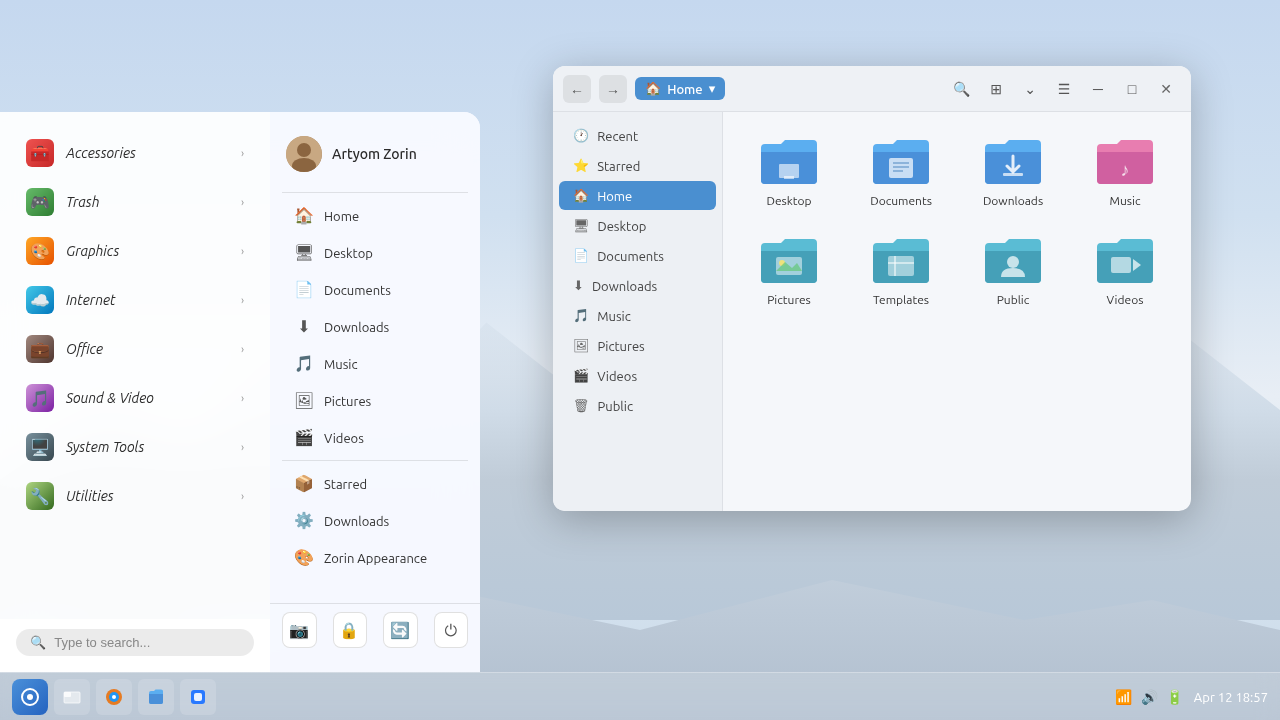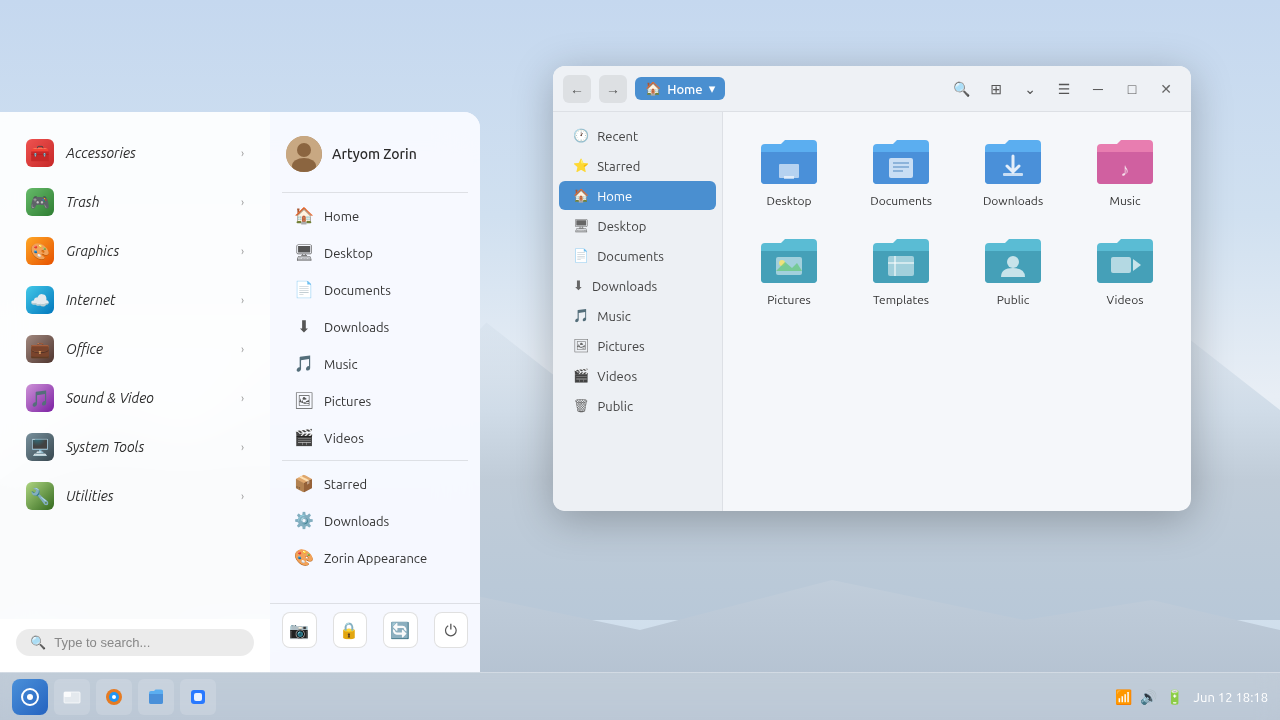--- a/index.html
+++ b/index.html
@@ -696,15 +696,15 @@
         <rect x="6" y="6" width="8" height="8" rx="2" fill="white" opacity="0.9"></rect>
       </svg>
     </div>
   </div>
   <div class="taskbar-right">
     <div class="taskbar-tray">
       <span style="font-size:14px;">📶</span>
       <span style="font-size:14px;">🔊</span>
       <span style="font-size:14px;">🔋</span>
     </div>
-    <span class="clock">Jun 12  18:18</span>
+    <span class="clock">Apr 12  18:57</span>
   </div>
 </div>
 
 </body></html>

